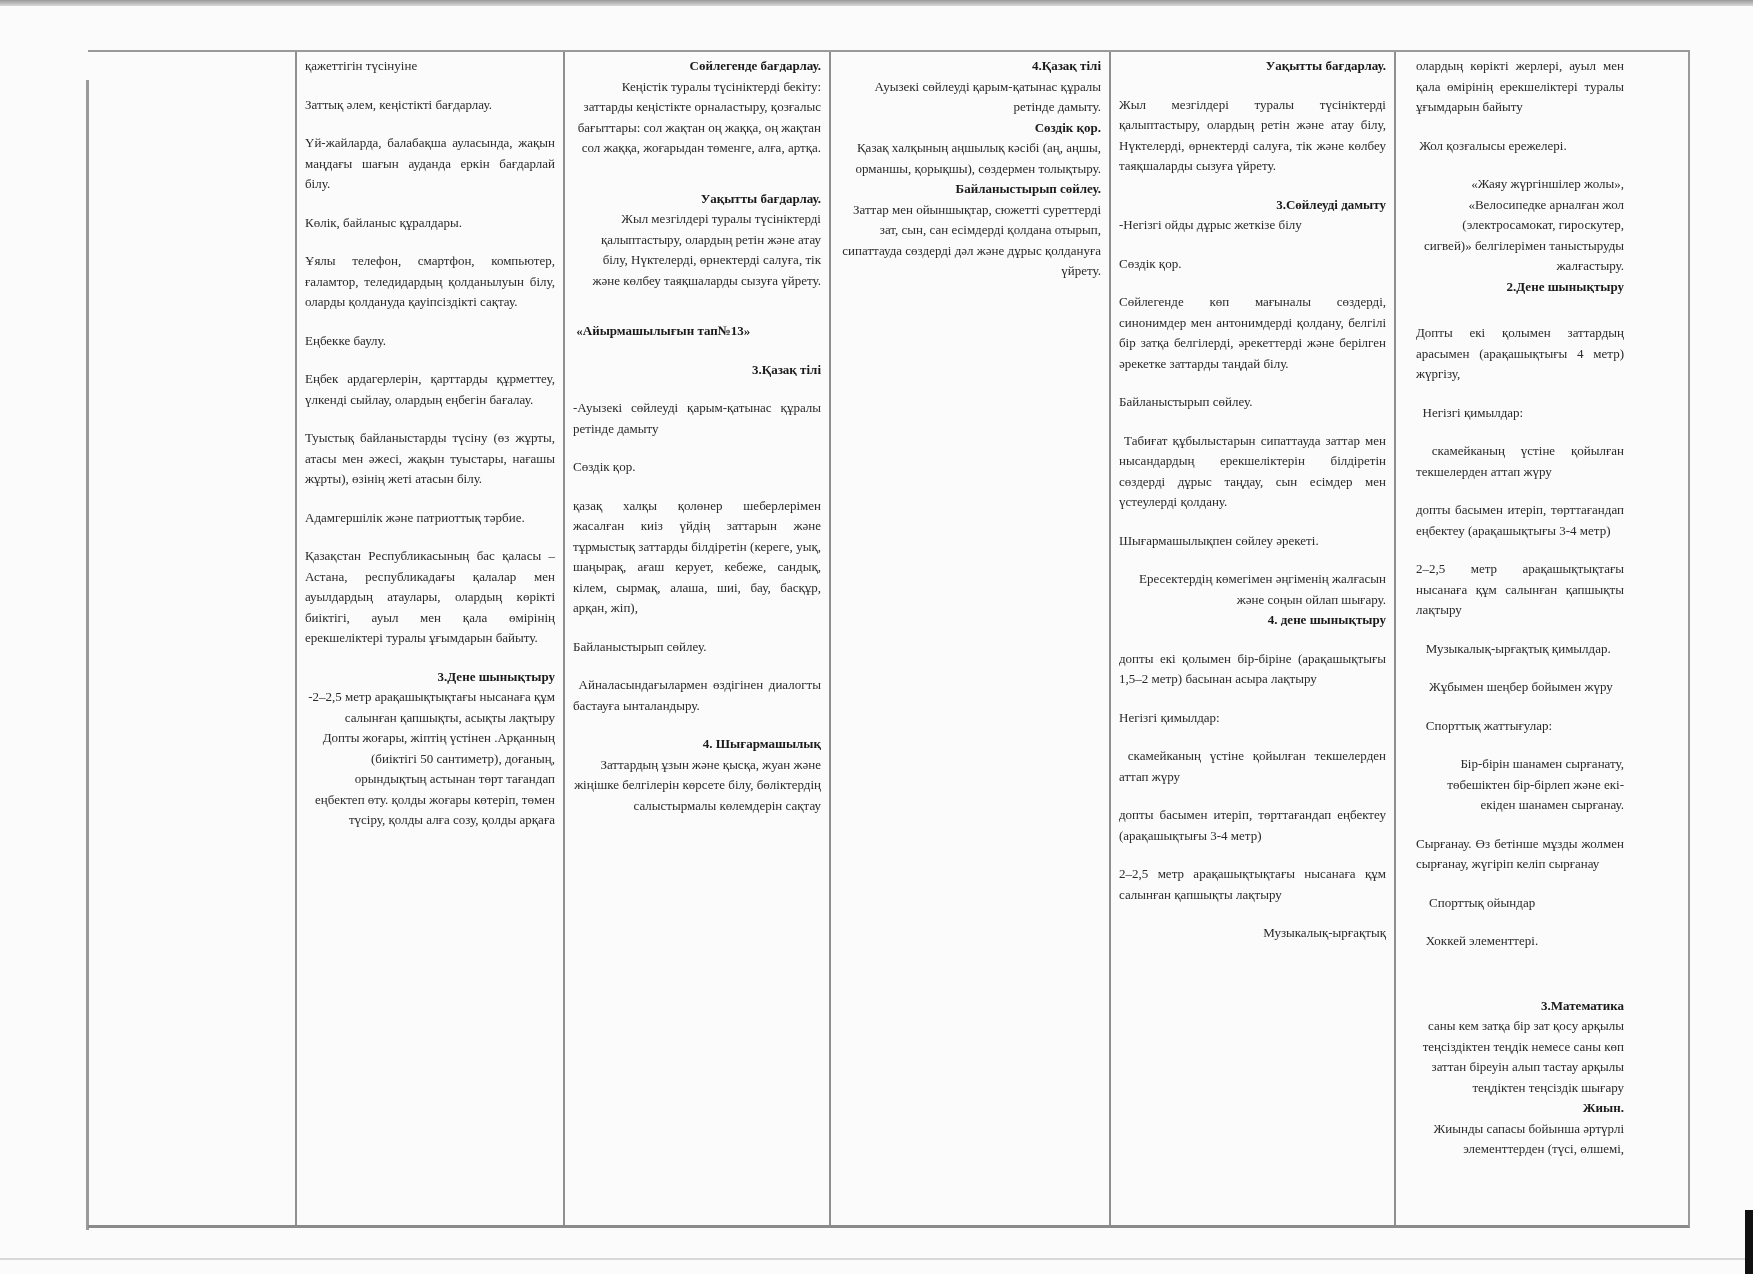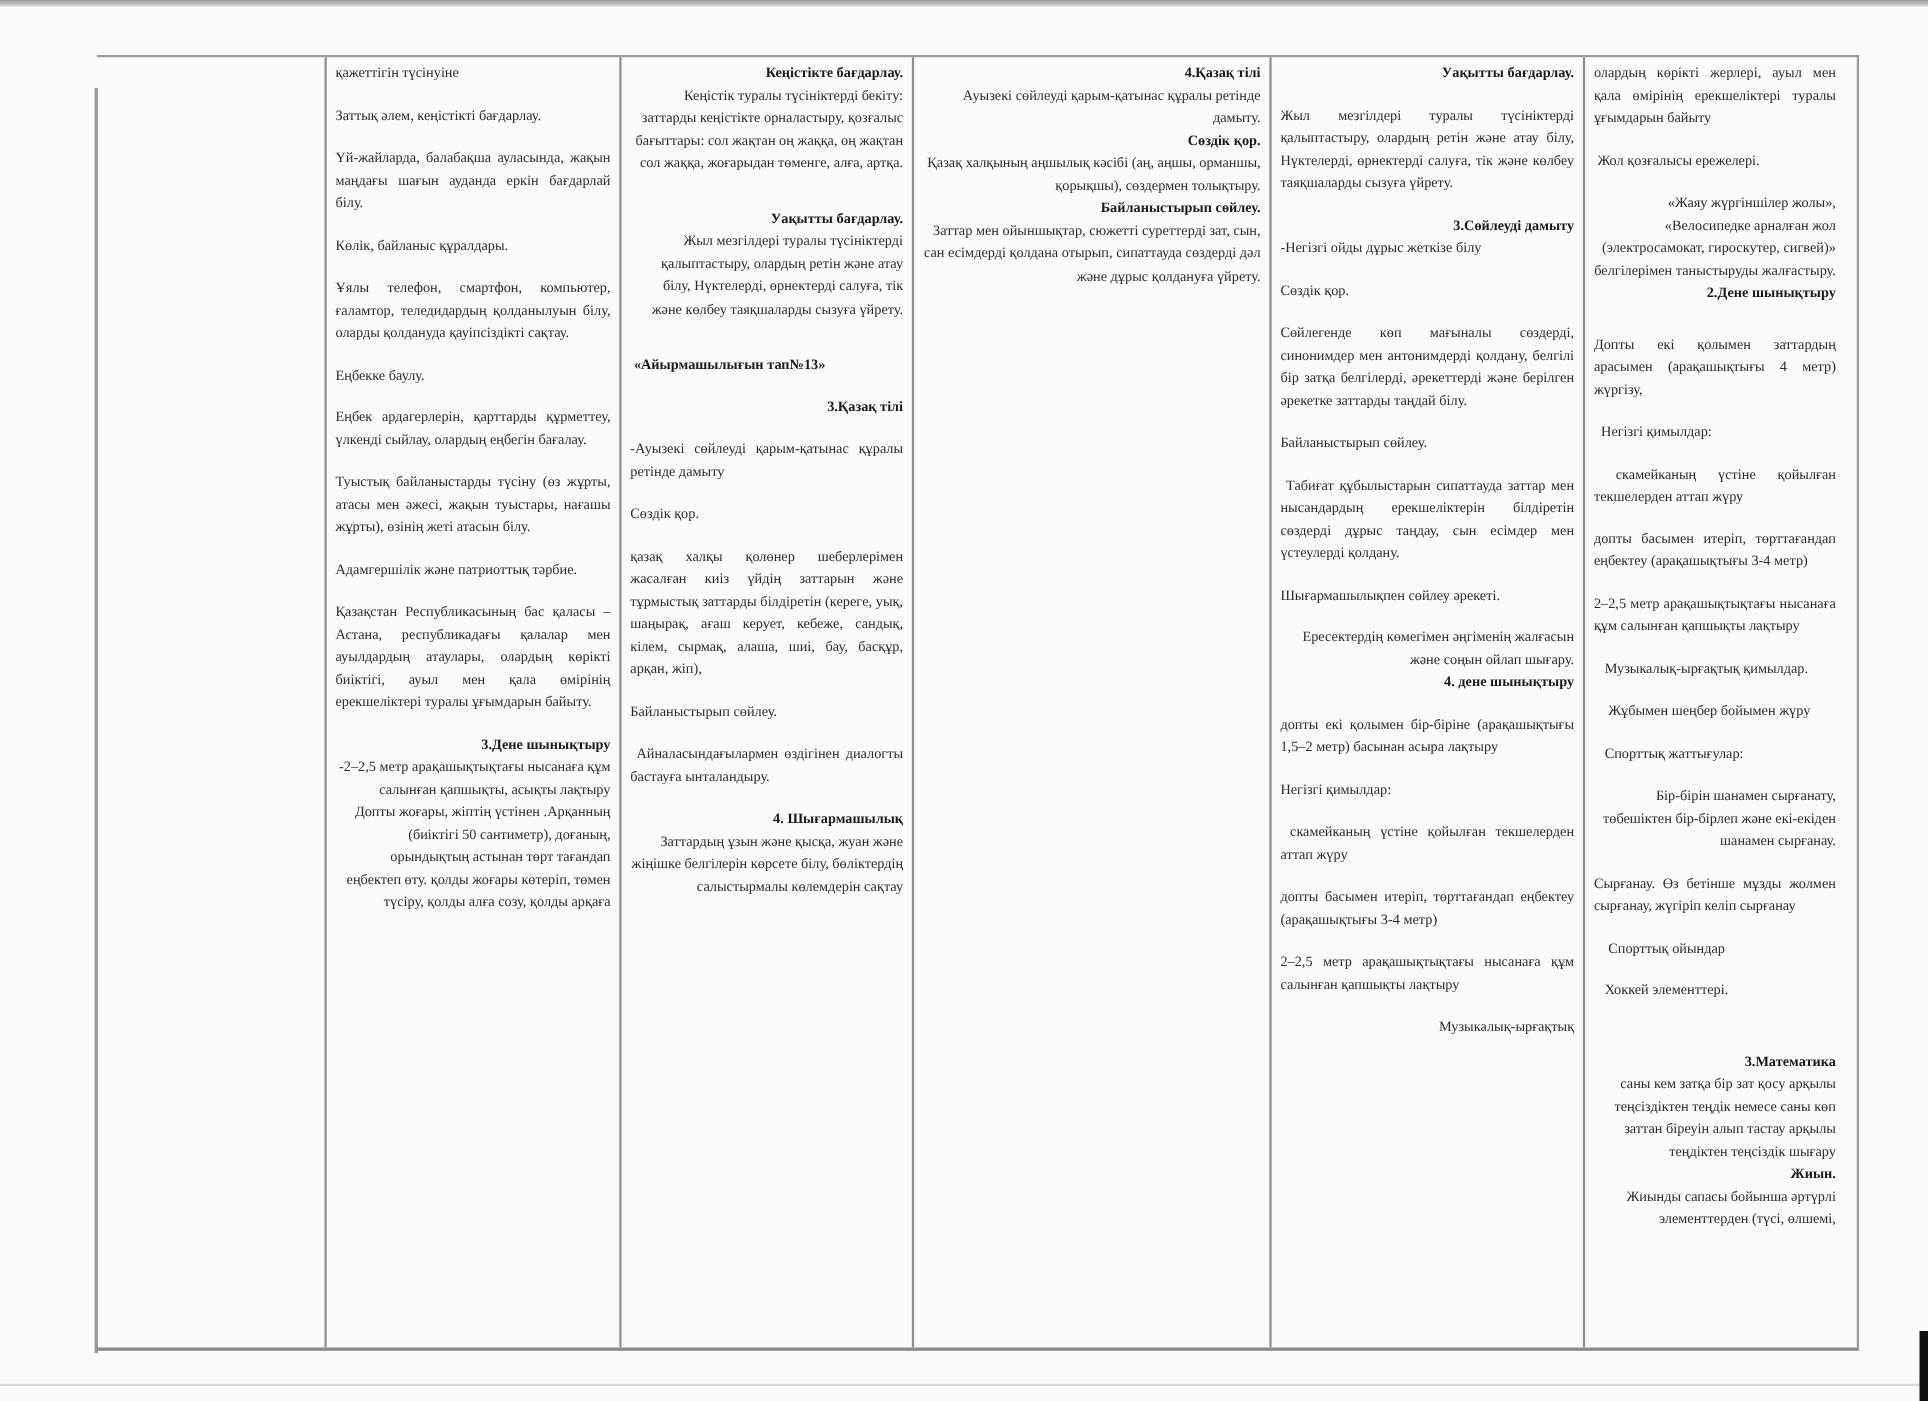--- a/index.html
+++ b/index.html
@@ -18,23 +18,23 @@
     position:absolute; left:88px; top:50px; width:1602px; height:1178px;
     border-top:2px solid #9a9a9a; border-bottom:3px solid #8a8a8a; border-right:2px solid #9a9a9a;
     display:flex; box-sizing:border-box;
   }
   .col { box-sizing:border-box; border-left:2px solid #8f8f8f; padding:4px 8px 0 8px;
     font-size:13px; line-height:20.5px; overflow:hidden; }
   .col.empty { border-left:none; }
   .c0 { width:207px; }
   .c1 { width:268px; }
   .c2 { width:266px; }
-  .c3 { width:325px; }
+  .c3 { width:280px; }
   .c4 { width:285px; }
-  .c5 { width:238px; border-right:none; }
+  .c5 { width:238px; border-right:none;padding-left:20px; }
   .p { margin:0 0 18px 0; text-align:justify; }
   .p.tight { margin:0;text-align:right; }
   .b { font-weight:bold; color:#1a1a1a; }
   .center { text-align:center; }
 </style>
 </head>
 <body>
 
 <div class="scan-top"></div>
 <div class="margin-rule"></div>
@@ -50,21 +50,21 @@
       <p class="p" style="white-space: pre-wrap;">Еңбекке баулу.</p>
       <p class="p" style="white-space: pre-wrap;">Еңбек ардагерлерін, қарттарды құрметтеу, үлкенді сыйлау, олардың еңбегін бағалау.</p>
       <p class="p" style="white-space: pre-wrap;">Туыстық байланыстарды түсіну (өз жұрты, атасы мен әжесі, жақын туыстары, нағашы жұрты), өзінің жеті атасын білу.</p>
       <p class="p" style="white-space: pre-wrap;">Адамгершілік және патриоттық тәрбие.</p>
       <p class="p" style="white-space: pre-wrap;">Қазақстан Республикасының бас қаласы – Астана, республикадағы қалалар мен ауылдардың атаулары, олардың көрікті биіктігі, ауыл мен қала өмірінің ерекшеліктері туралы ұғымдарын байыту.</p>
       <p class="p tight b" style="white-space: pre-wrap;">3.Дене шынықтыру</p>
       <p class="p tight" style="white-space: pre-wrap;">-2–2,5 метр арақашықтықтағы нысанаға құм салынған қапшықты, асықты лақтыру</p>
       <p class="p tight" style="white-space: pre-wrap;">Допты жоғары, жіптің үстінен .Арқанның (биіктігі 50 сантиметр), доғаның, орындықтың астынан төрт тағандап еңбектеп өту. қолды жоғары көтеріп, төмен түсіру, қолды алға созу, қолды арқаға</p>
     </div>
   <div class="col c2">
-      <p class="p tight b" style="white-space: pre-wrap;">Кеңістікте бағдарлау.</p>
+      <p class="p tight b" style="white-space: pre-wrap;">Сөйлегенде бағдарлау.</p>
       <p class="p tight" style="white-space: pre-wrap; margin-bottom: 30px;">Кеңістік туралы түсініктерді бекіту: заттарды кеңістікте орналастыру, қозғалыс бағыттары: сол жақтан оң жаққа, оң жақтан сол жаққа, жоғарыдан төменге, алға, артқа.</p>
       <p class="p tight b" style="white-space: pre-wrap;"> Уақытты бағдарлау.</p>
       <p class="p tight" style="white-space: pre-wrap; margin-bottom: 30px;">Жыл мезгілдері туралы түсініктерді қалыптастыру, олардың ретін және атау білу, Нүктелерді, өрнектерді салуға, тік және көлбеу таяқшаларды сызуға үйрету.</p>
       <p class="p b" style="white-space: pre-wrap;"> «Айырмашылығын тап№13»</p>
       <p class="p tight b" style="white-space: pre-wrap; margin-bottom: 18px;">3.Қазақ тілі</p>
       <p class="p" style="white-space: pre-wrap;">-Ауызекі сөйлеуді қарым-қатынас құралы ретінде дамыту</p>
       <p class="p" style="white-space: pre-wrap;">Сөздік қор.</p>
       <p class="p" style="white-space: pre-wrap;">қазақ халқы қолөнер шеберлерімен жасалған киіз үйдің заттарын және тұрмыстық заттарды білдіретін (керегe, уық, шаңырақ, ағаш керует, кебеже, сандық, кілем, сырмақ, алаша, шиі, бау, басқұр, арқан, жіп),</p>
       <p class="p" style="white-space: pre-wrap;">Байланыстырып сөйлеу.</p>
       <p class="p" style="white-space: pre-wrap;"> Айналасындағылармен өздігінен диалогты бастауға ынталандыру.</p>

